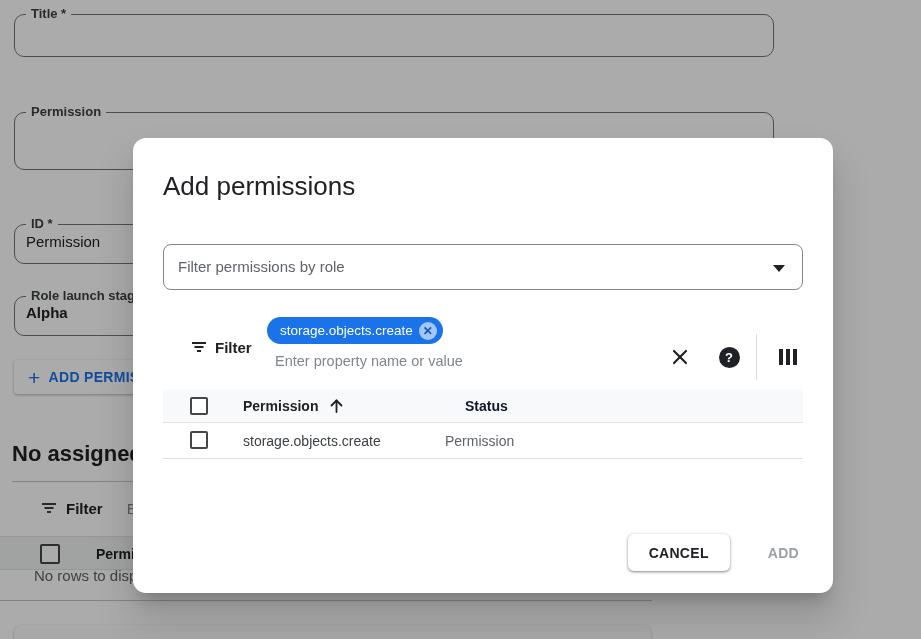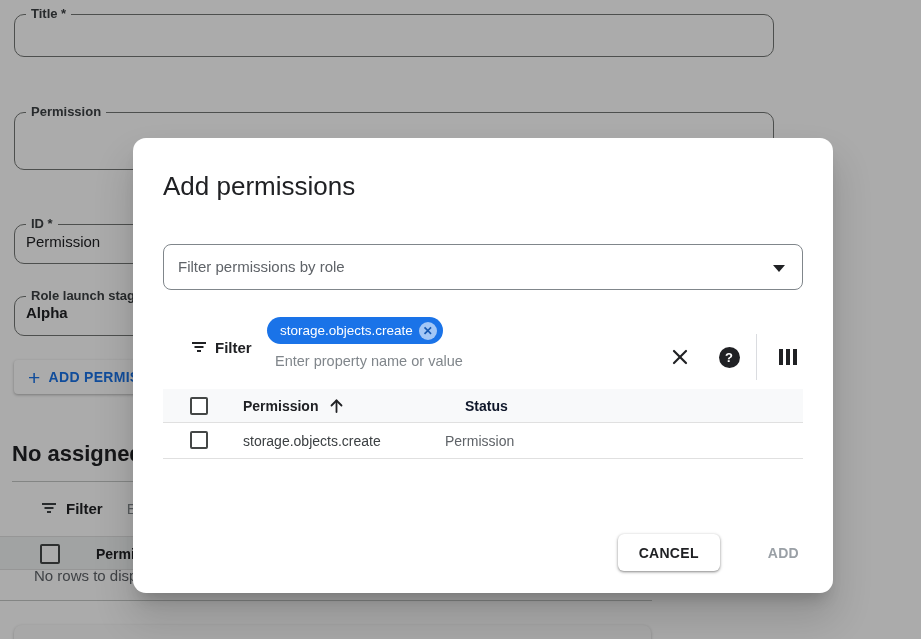--- a/index.html
+++ b/index.html
@@ -53,21 +53,21 @@
 
   .m-table { position:absolute; left:30px; top:251px; width:640px; }
   .m-thead { position:relative; height:34px; background:#f8f9fa; border-bottom:1px solid #e0e0e0; }
   .m-trow { position:relative; height:36px; background:#fff; border-bottom:1px solid #e0e0e0; }
   .m-table .checkbox { position:absolute; left:27px; top:8px; }
   .m-thead .col-perm { position:absolute; left:80px; top:9px; font-size:14px; font-weight:600; color:#202124; display:flex; align-items:center; gap:11px; cursor:pointer; }
   .m-thead .col-status { position:absolute; left:282px; top:9px; font-size:14px; font-weight:600; color:#0f172a;margin-left:20px; }
   .m-trow .cell-perm { position:absolute; left:80px; top:10px; font-size:14px; color:#3c4043; }
   .m-trow .cell-status { position:absolute; left:282px; top:10px; font-size:14px; color:#5f6368; }
 
-  .m-actions { position:absolute; right:30px; top:396px; display:flex; align-items:center; gap:44px; }
+  .m-actions { position:absolute; right:30px; top:396px; display:flex; align-items:center; gap:34px; }
   .btn-cancel { height:37px; padding:0 21px; background:#fff; border:none; border-radius:6px; box-shadow:0 1px 2px rgba(0,0,0,.3), 0 1px 3px 1px rgba(0,0,0,.15); font-size:14px; font-weight:600; letter-spacing:.3px; color:#202124; font-family:inherit; cursor:pointer; }
   .btn-add { background:none; border:none; font-size:14px; font-weight:600; letter-spacing:.3px; color:#9aa0a6; font-family:inherit; padding:0 4px; }
   svg { display:block; }
 </style>
 </head>
 <body>
 
 <div class="page">
 
   <div class="bg-content">

